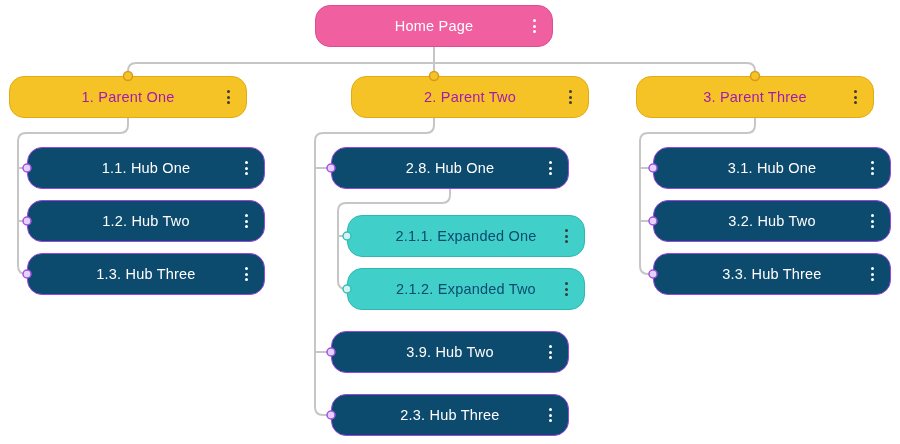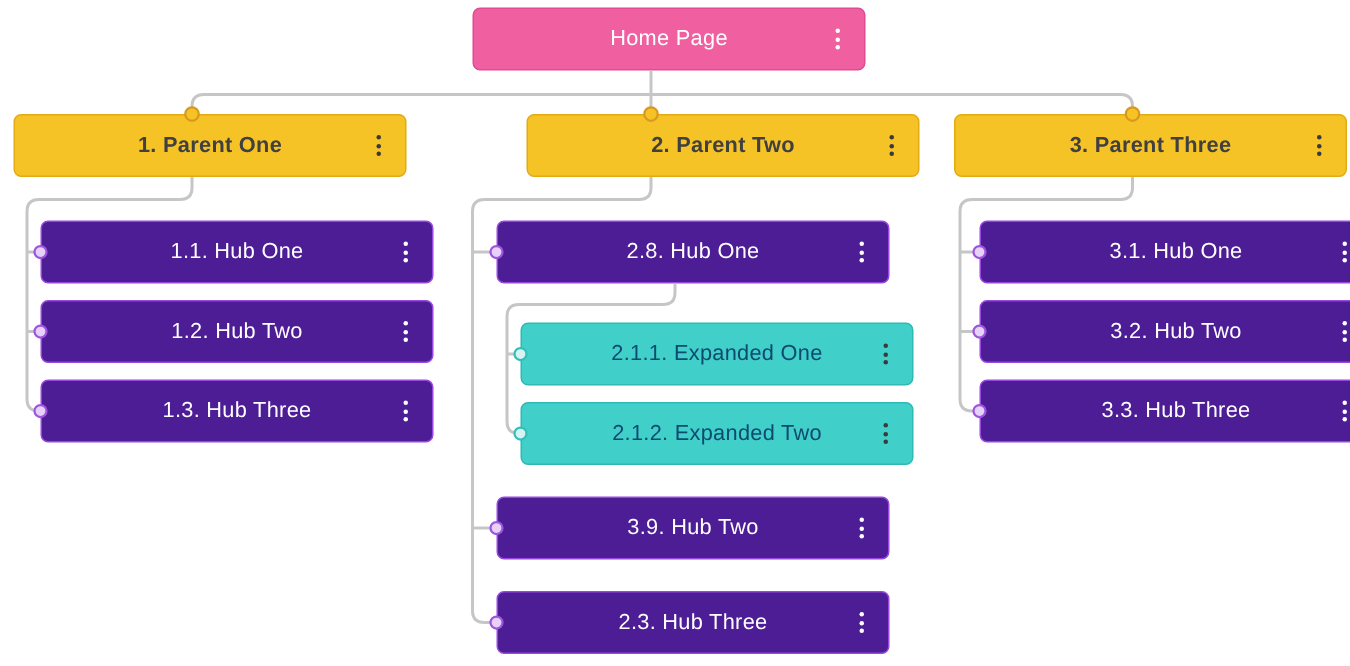--- a/index.html
+++ b/index.html
@@ -6,28 +6,28 @@
   .canvas {
     position:relative; width:900px; height:444px; background:#ffffff;
     font-family:"Liberation Sans", sans-serif; overflow:hidden;
   }
   svg.connectors {
     position:absolute; left:0; top:0; width:900px; height:444px;
     pointer-events:none; z-index:3;
   }
   svg.connectors circle { pointer-events:auto; cursor:pointer; }
   .node {
-    position:absolute; width:262px; height:42px; box-sizing:border-box;
-    border-radius:5px; display:flex; align-items:center; justify-content:center;
+    position:absolute; width:238px; height:42px; box-sizing:border-box;
+    border-radius:15px; display:flex; align-items:center; justify-content:center;
     font-size:14.5px; letter-spacing:.2px; z-index:1; cursor:pointer;
   }
   .node .label { pointer-events:none; }
   .node.pink   { background:#f05fa0; border:1.5px solid #e04b91; color:#ffffff; }
-  .node.yellow { background:#f6c327; border:1.5px solid #e2ab14; color:#404040;font-weight:bold; }
-  .node.purple { background:#4c1d95; border:1.5px solid #9a47e2; color:#ffffff; }
+  .node.yellow { background:#f6c327; border:1.5px solid #e2ab14; color:#a21caf; }
+  .node.purple { background:#0c4a6e; border:1.5px solid #9a47e2; color:#ffffff; }
   .node.teal   { background:#41cfc9; border:1.5px solid #2eb9b3; color:#0c4a6e; }
   .kebab {
     position:absolute; right:13px; top:50%; transform:translateY(-50%);
     display:flex; flex-direction:column; gap:2.5px; padding:3px; cursor:pointer;
   }
   .kebab i { display:block; width:3px; height:3px; border-radius:50%; }
   .kebab.light i { background:#ffffff; }
   .kebab.dark  i { background:#3a3a3a; }
 </style>
 </head>

